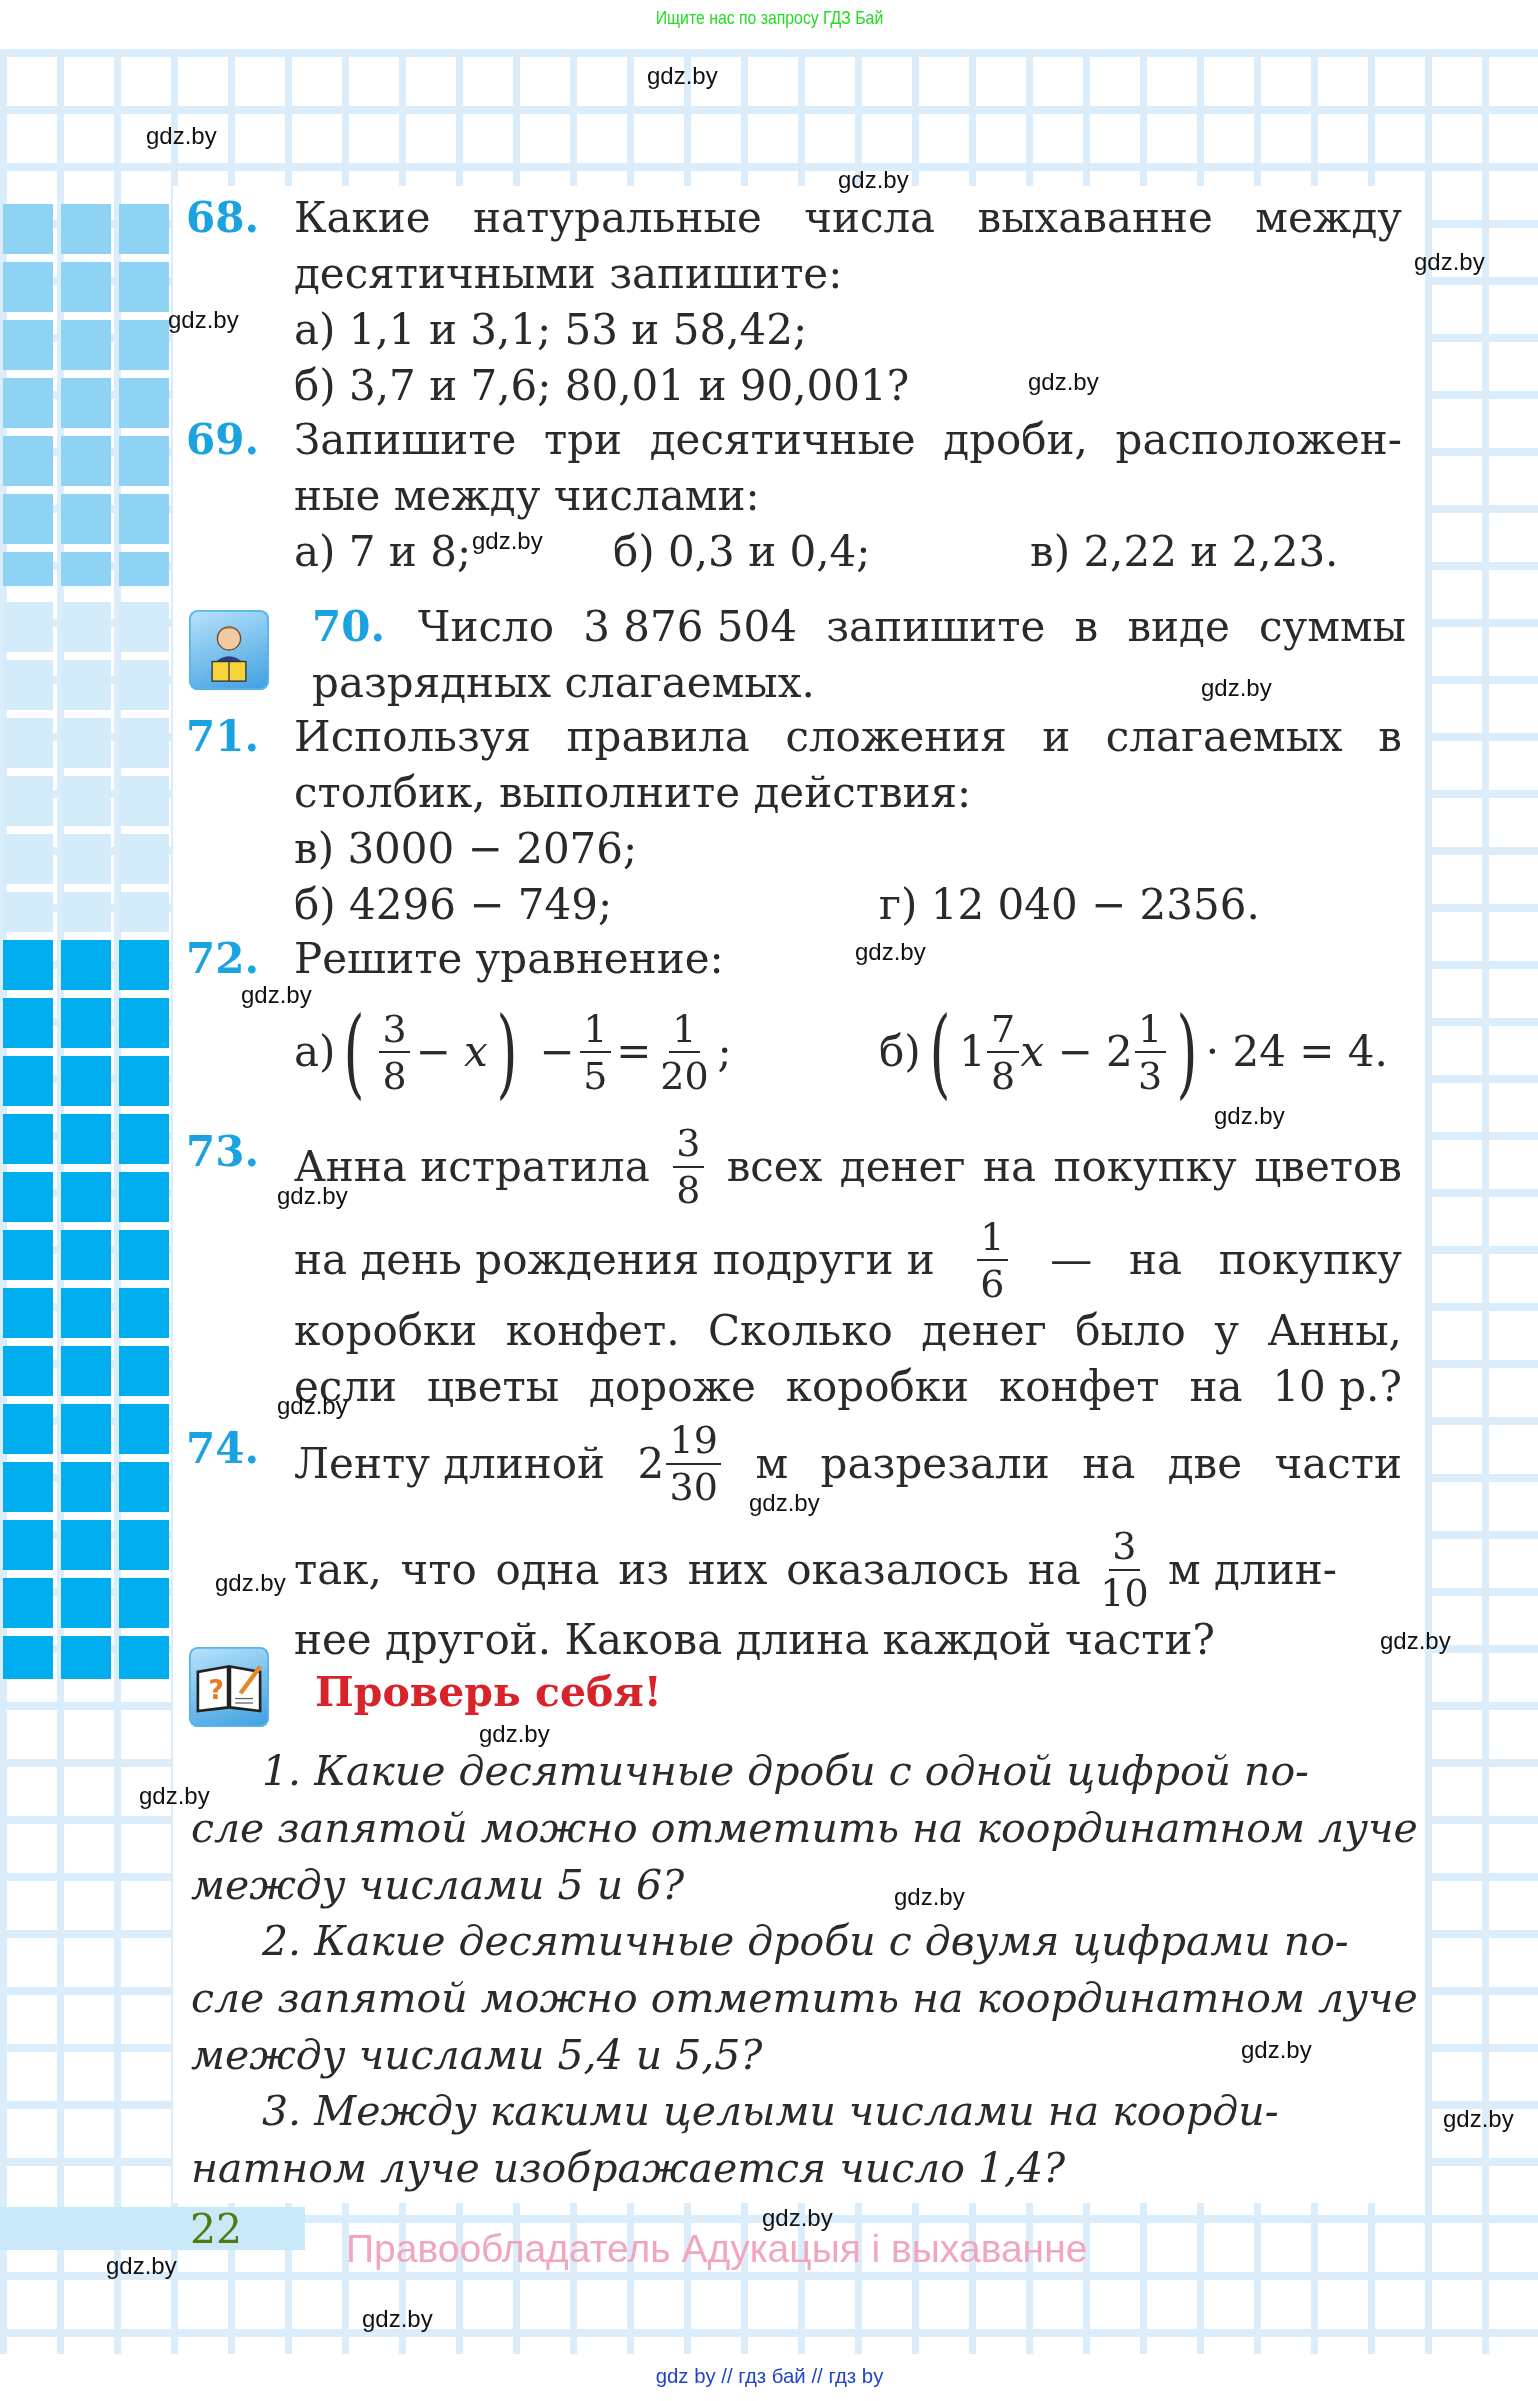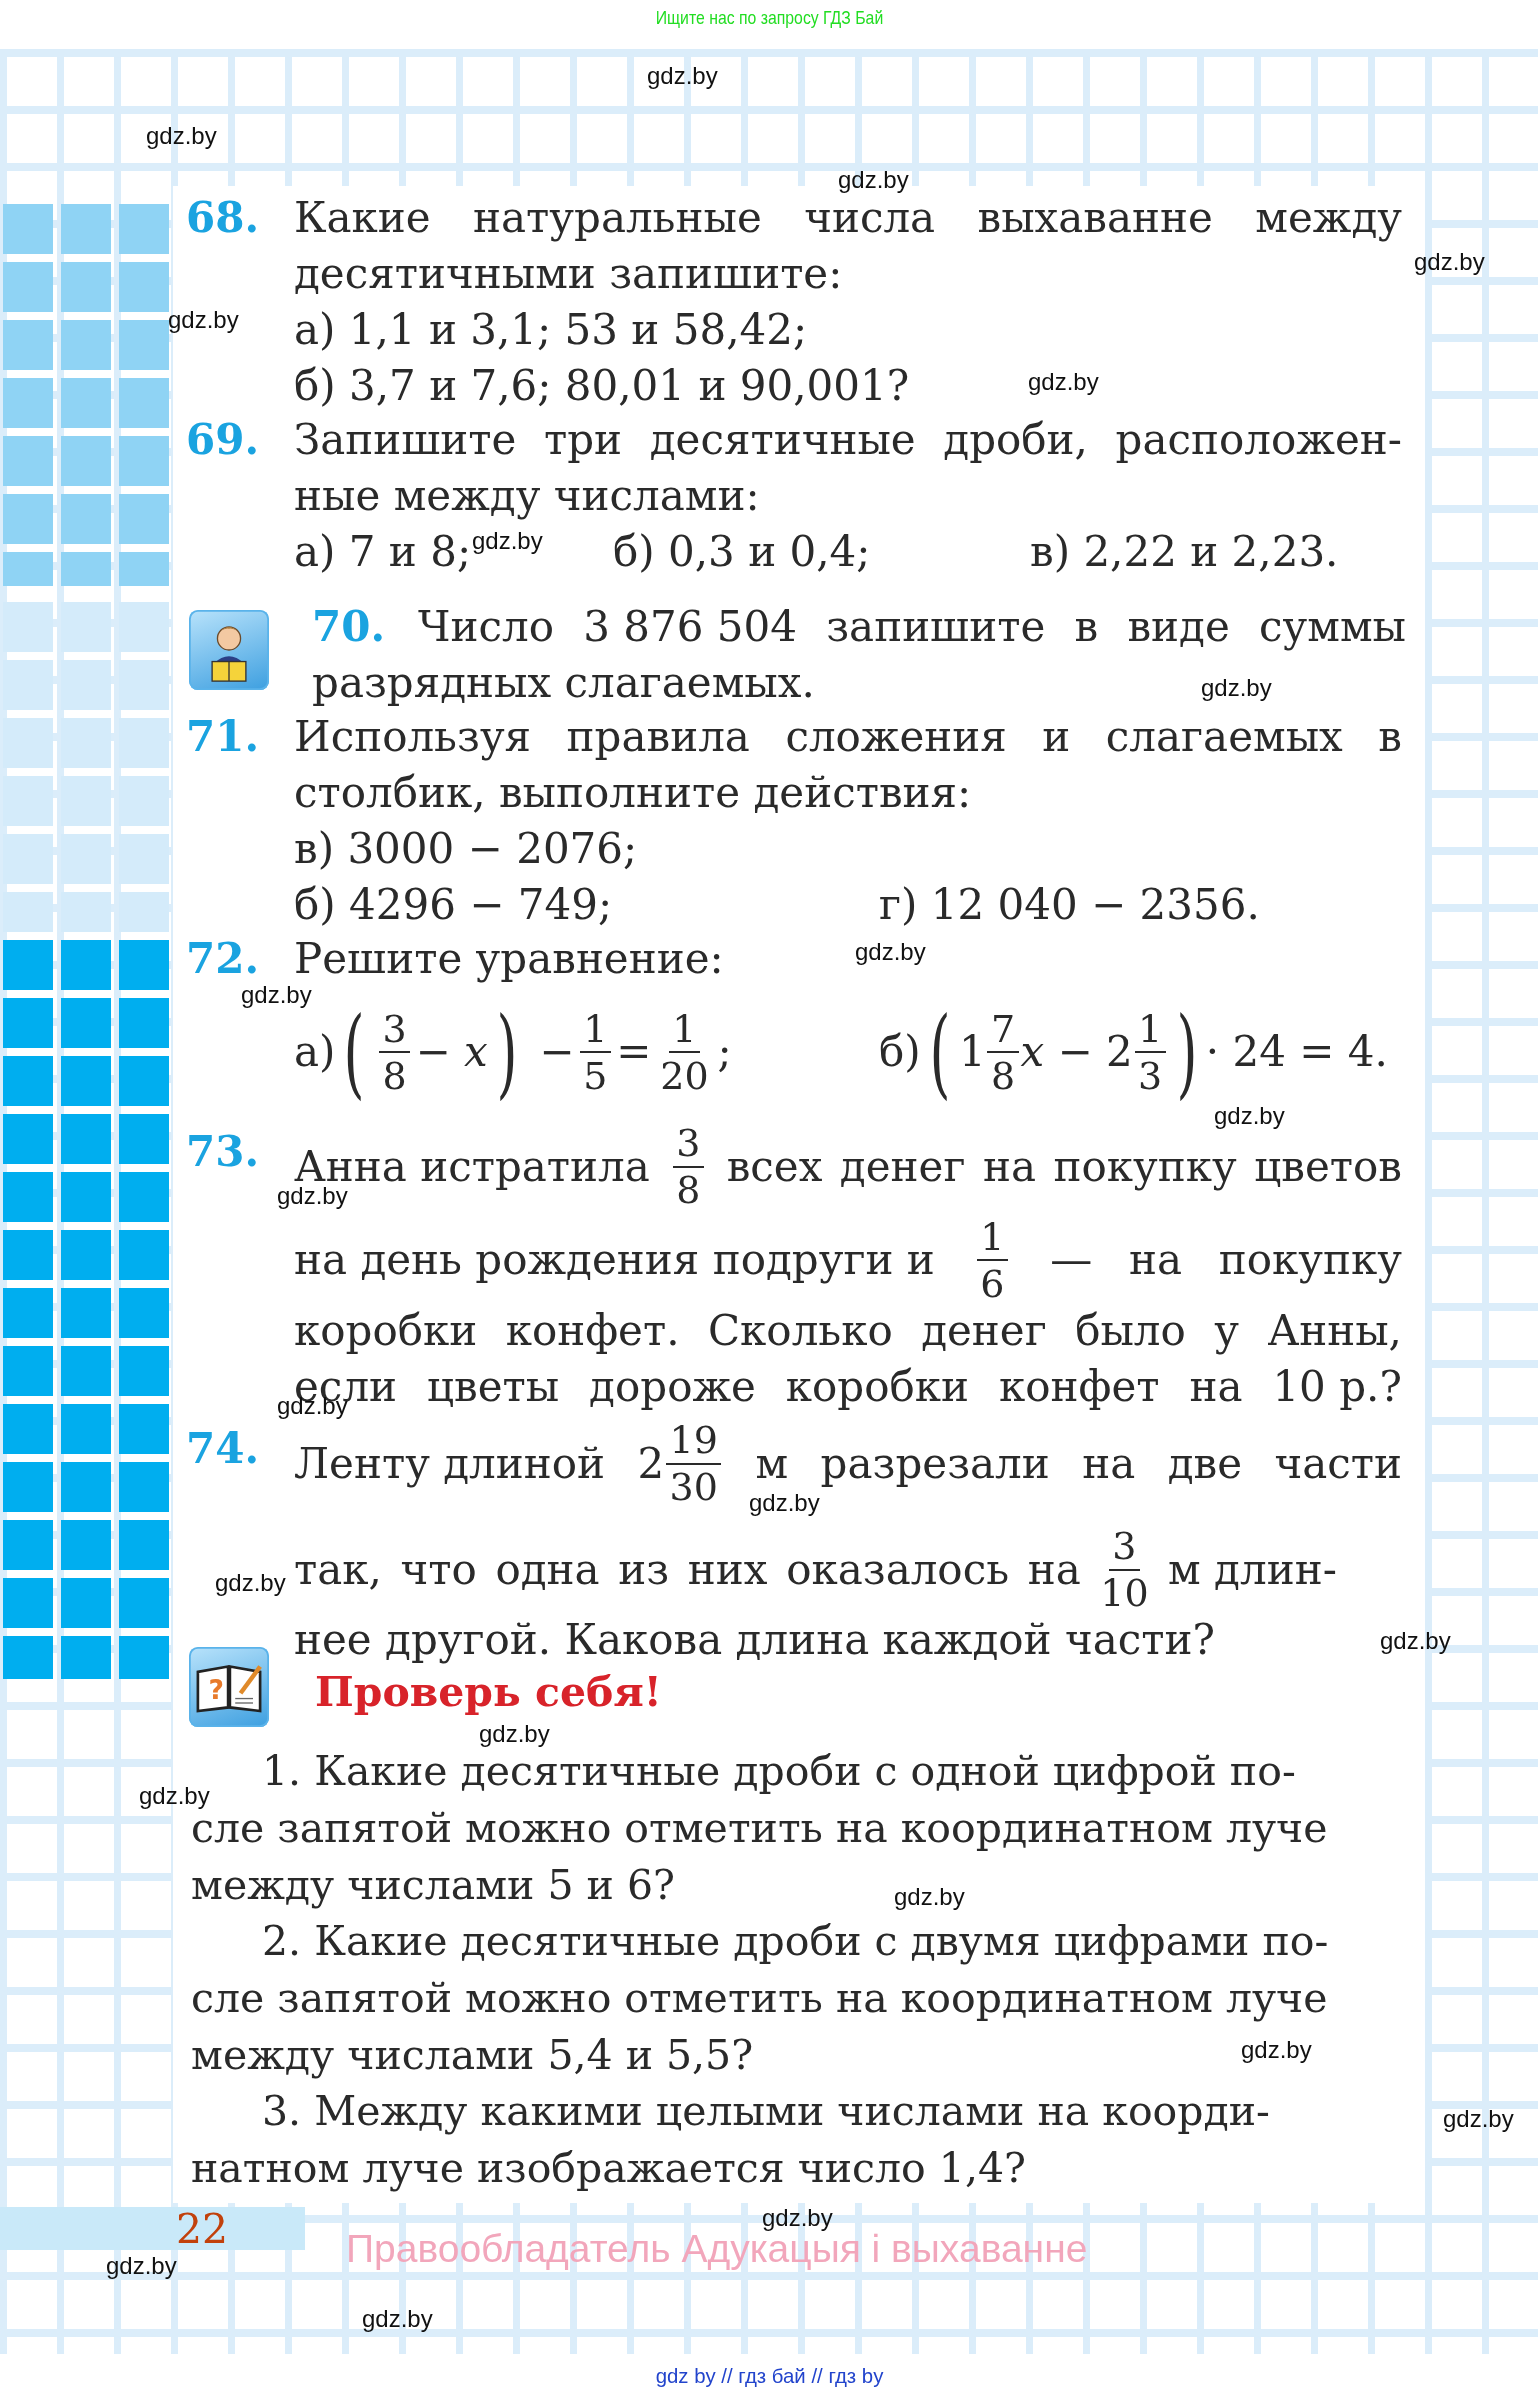--- a/index.html
+++ b/index.html
@@ -55,28 +55,28 @@
   .frac .den { padding: 3.5px 3.5px 0; }
   .paren { font-size: 98px; font-weight: 100; vertical-align: middle; line-height: 1; display: inline-block; transform: scaleX(0.55); }
   .icon-box {
     position: absolute; width: 80px; height: 80px; border-radius: 8.9px;
     background: linear-gradient(160deg, #b9e3fb, #3d9fe0);
     box-shadow: inset 0 0 0 1.8px #5ab3ea;
   }
   .check-title {
     position: absolute; left: 315px; top: 1668px; font-size: 41px; color: #d8232a; font-weight: bold;
   }
-  .check-q { position: absolute; left: 191px; width: 1214px; font-size: 41px; line-height: 57px; }
+  .check-q { position: absolute; left: 191px; width: 1214px; font-size: 41px; line-height: 57px; font-style: italic; }
   .check-q .indent { padding-left: 71px; }
   .page-num-box {
     position: absolute; left: 0; top: 2207px; width: 305px; height: 43px;
     background: #c9e9f9;
   }
   .page-num {
-    position: absolute; left: 176px; top: 2205px; font-size: 41px; color: #c2410c;
+    position: absolute; left: 190px; top: 2205px; font-size: 41px; color: #4d7c0f;
   }
   .rights {
     position: absolute; left: 346px; top: 2227px; font-family: "Liberation Sans", sans-serif;
     font-size: 39px; color: #f2a6bb;
   }
   .wm {
     position: absolute; font-family: Liberation Sans, sans-serif; font-size: 24px; color: #111;
     white-space: nowrap;
   }
   .footer {

